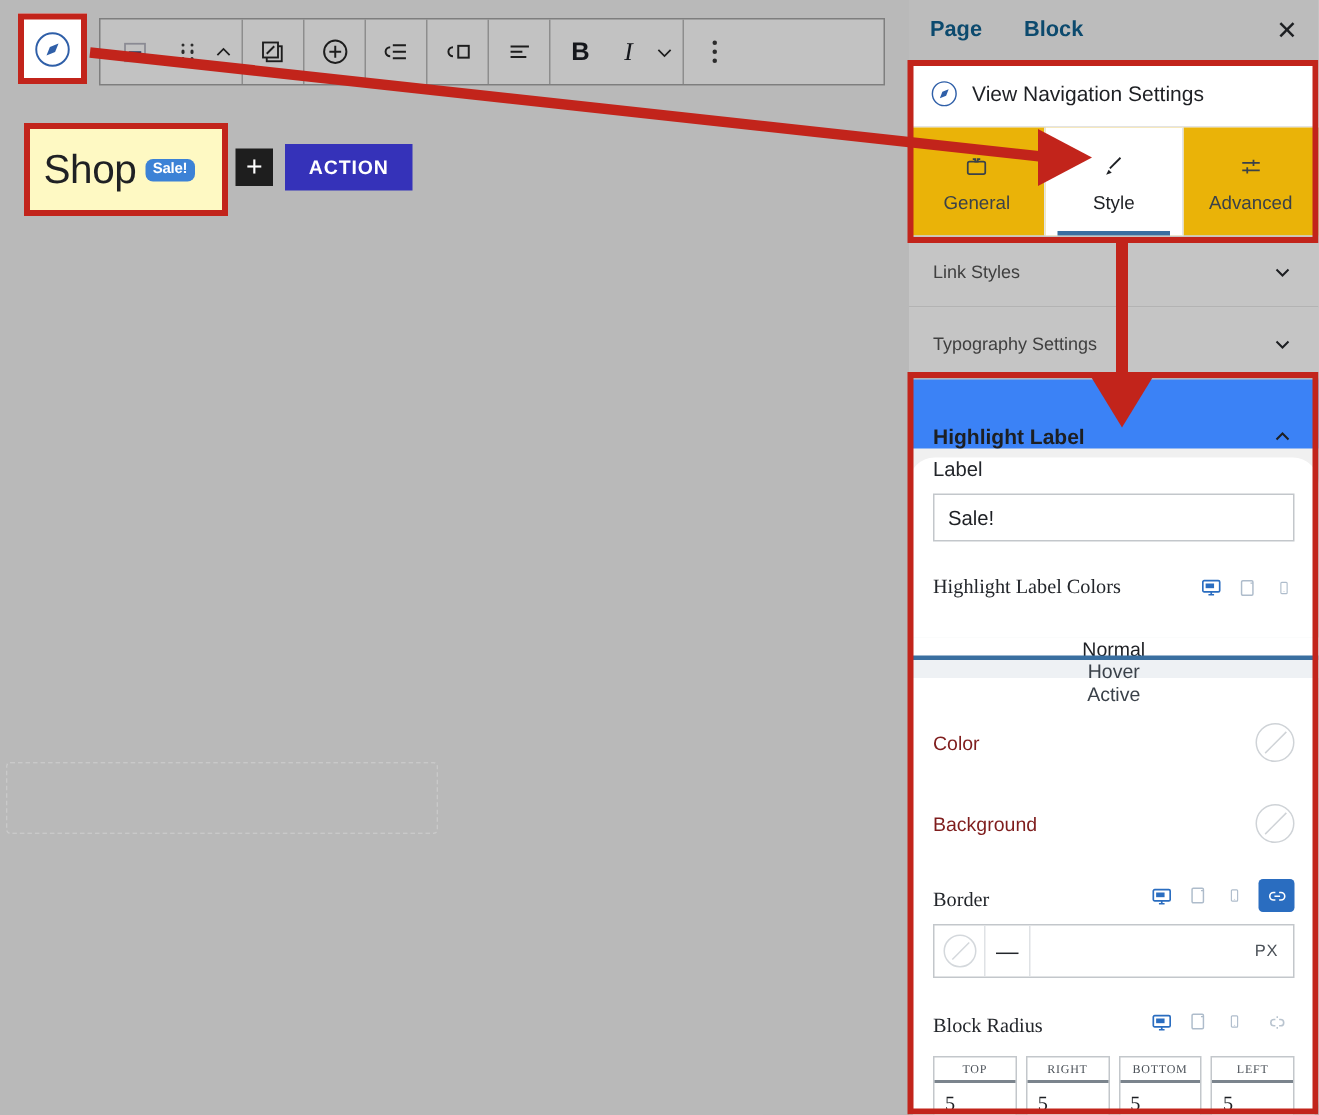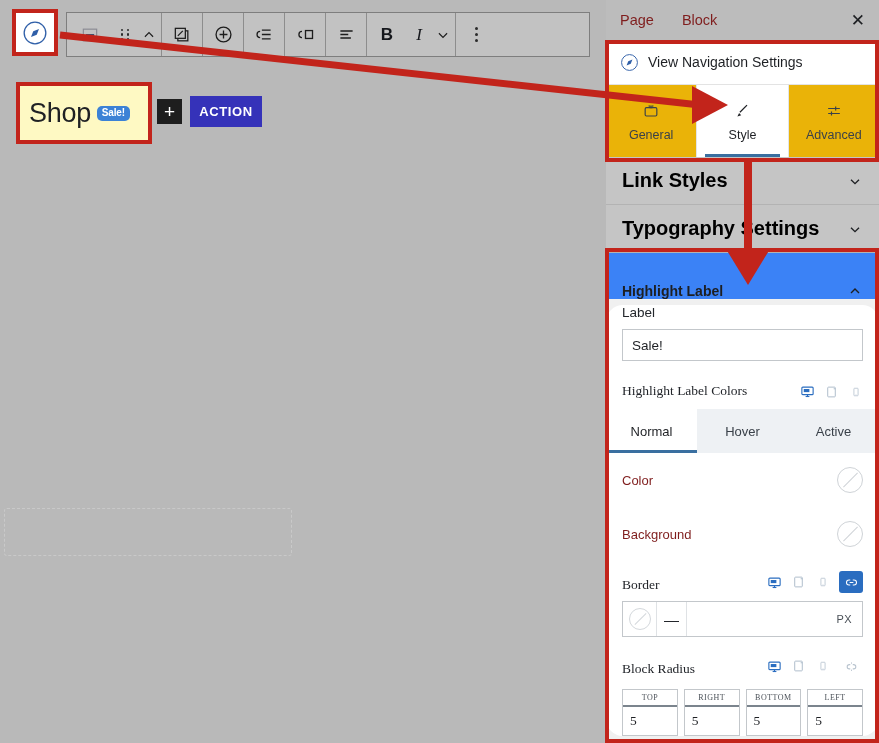--- a/index.html
+++ b/index.html
@@ -64,42 +64,42 @@
     font-size:10px; font-weight:bold; padding:2px 5px 3px;
     border-radius:5px; line-height:1; letter-spacing:-0.2px;
   }
   .plus-btn {
     position:absolute; left:157px; top:99px; width:25px; height:25px;
     background:#1e1e1e; color:#fff;
     display:flex; align-items:center; justify-content:center;
     font-size:19px; line-height:1; z-index:4;
   }
   .action-btn {
-    position:absolute; left:190px; top:96px; width:72px; height:31px;
+    position:absolute; left:190px; top:96px; width:85px; height:31px;
     background:#3532b9; color:#fff;
     display:flex; align-items:center; justify-content:center;
     font-size:13px; font-weight:bold; letter-spacing:0.6px; z-index:4;
   }
 
   
   .dashed-ph {
     position:absolute; left:4px; top:508px; width:288px; height:48px;
     border:1px dashed #c9c9c9; border-radius:3px;
   }
 
   
   #panel {
     position:absolute; right:0; top:0; width:273px; height:743px;
     background:#f0f0f0;
   }
   .panel-top {
     height:40px; background:#bcbcbc;
     display:flex; align-items:center; padding:0 14px;
   }
-  .pt-tab { font-size:14.5px; font-weight:normal; color:#7f1d1d; }
+  .pt-tab { font-size:14.5px; font-weight:bold; color:#0c4a6e; }
   .pt-tab.second { margin-left:28px; }
   .pt-close { margin-left:auto; font-size:17px; color:#1d1f22; line-height:1; }
 
   
   .redbox-1 {
     position:absolute; left:605px; top:40px; width:274px; height:122px;
     border:4px solid #c2241b; z-index:8; pointer-events:none;
   }
   .nav-settings {
     height:45px; background:#fff; display:flex; align-items:center;
@@ -119,21 +119,21 @@
     content:""; position:absolute; left:8px; right:8px; bottom:0;
     height:3px; background:#3a6fa0;
   }
 
   
   .acc-row {
     height:48px; background:#c5c5c5;
     display:flex; align-items:center; padding:0 16px;
     border-bottom:1px solid #b3b3b3;
   }
-  .acc-row .t { font-size:20px; font-weight:bold; color:#000000; }
+  .acc-row .t { font-size:12px; font-weight:normal; color:#404040; }
   .acc-row .chev { margin-left:auto; }
 
   
   .acc-open-head {
     height:46px; background:#3b82f6; display:flex; align-items:flex-end; padding:0 16px;
   }
   .acc-open-head .t { font-size:14px; font-weight:bold; color:#1d1f22; }
   .acc-open-head .chev { margin-left:auto; }
 
   .sec-body { background:#fff; padding:0 16px;border-radius:17px; }
@@ -145,21 +145,21 @@
   }
 
   .row-with-devices {
     display:flex; align-items:flex-end; margin-top:22px; padding-bottom:10px;font-family:Liberation Serif, serif;
   }
   .row-with-devices .rl { font-size:13.5px; color:#23262b; }
   .devices { margin-left:auto; display:flex; align-items:center; gap:9px; }
   .dev { width:15px; height:15px; display:flex; align-items:center; justify-content:center; }
 
   
-  .state-tabs { display:flex; background:#eef1f4; height:44px; margin:0 -16px; }
+  .state-tabs { display:flex; background:#eef1f4; height:27px; margin:16px -16px;flex-direction:column; }
   .state-tab {
     flex:1; display:flex; align-items:center; justify-content:center;
     font-size:13px; color:#3a4149; position:relative;
   }
   .state-tab.active { background:#fff; color:#1e2024; }
   .state-tab.active::after {
     content:""; position:absolute; left:0; right:0; bottom:0; height:3px; background:#3a6fa0;
   }
 
   .color-row {

